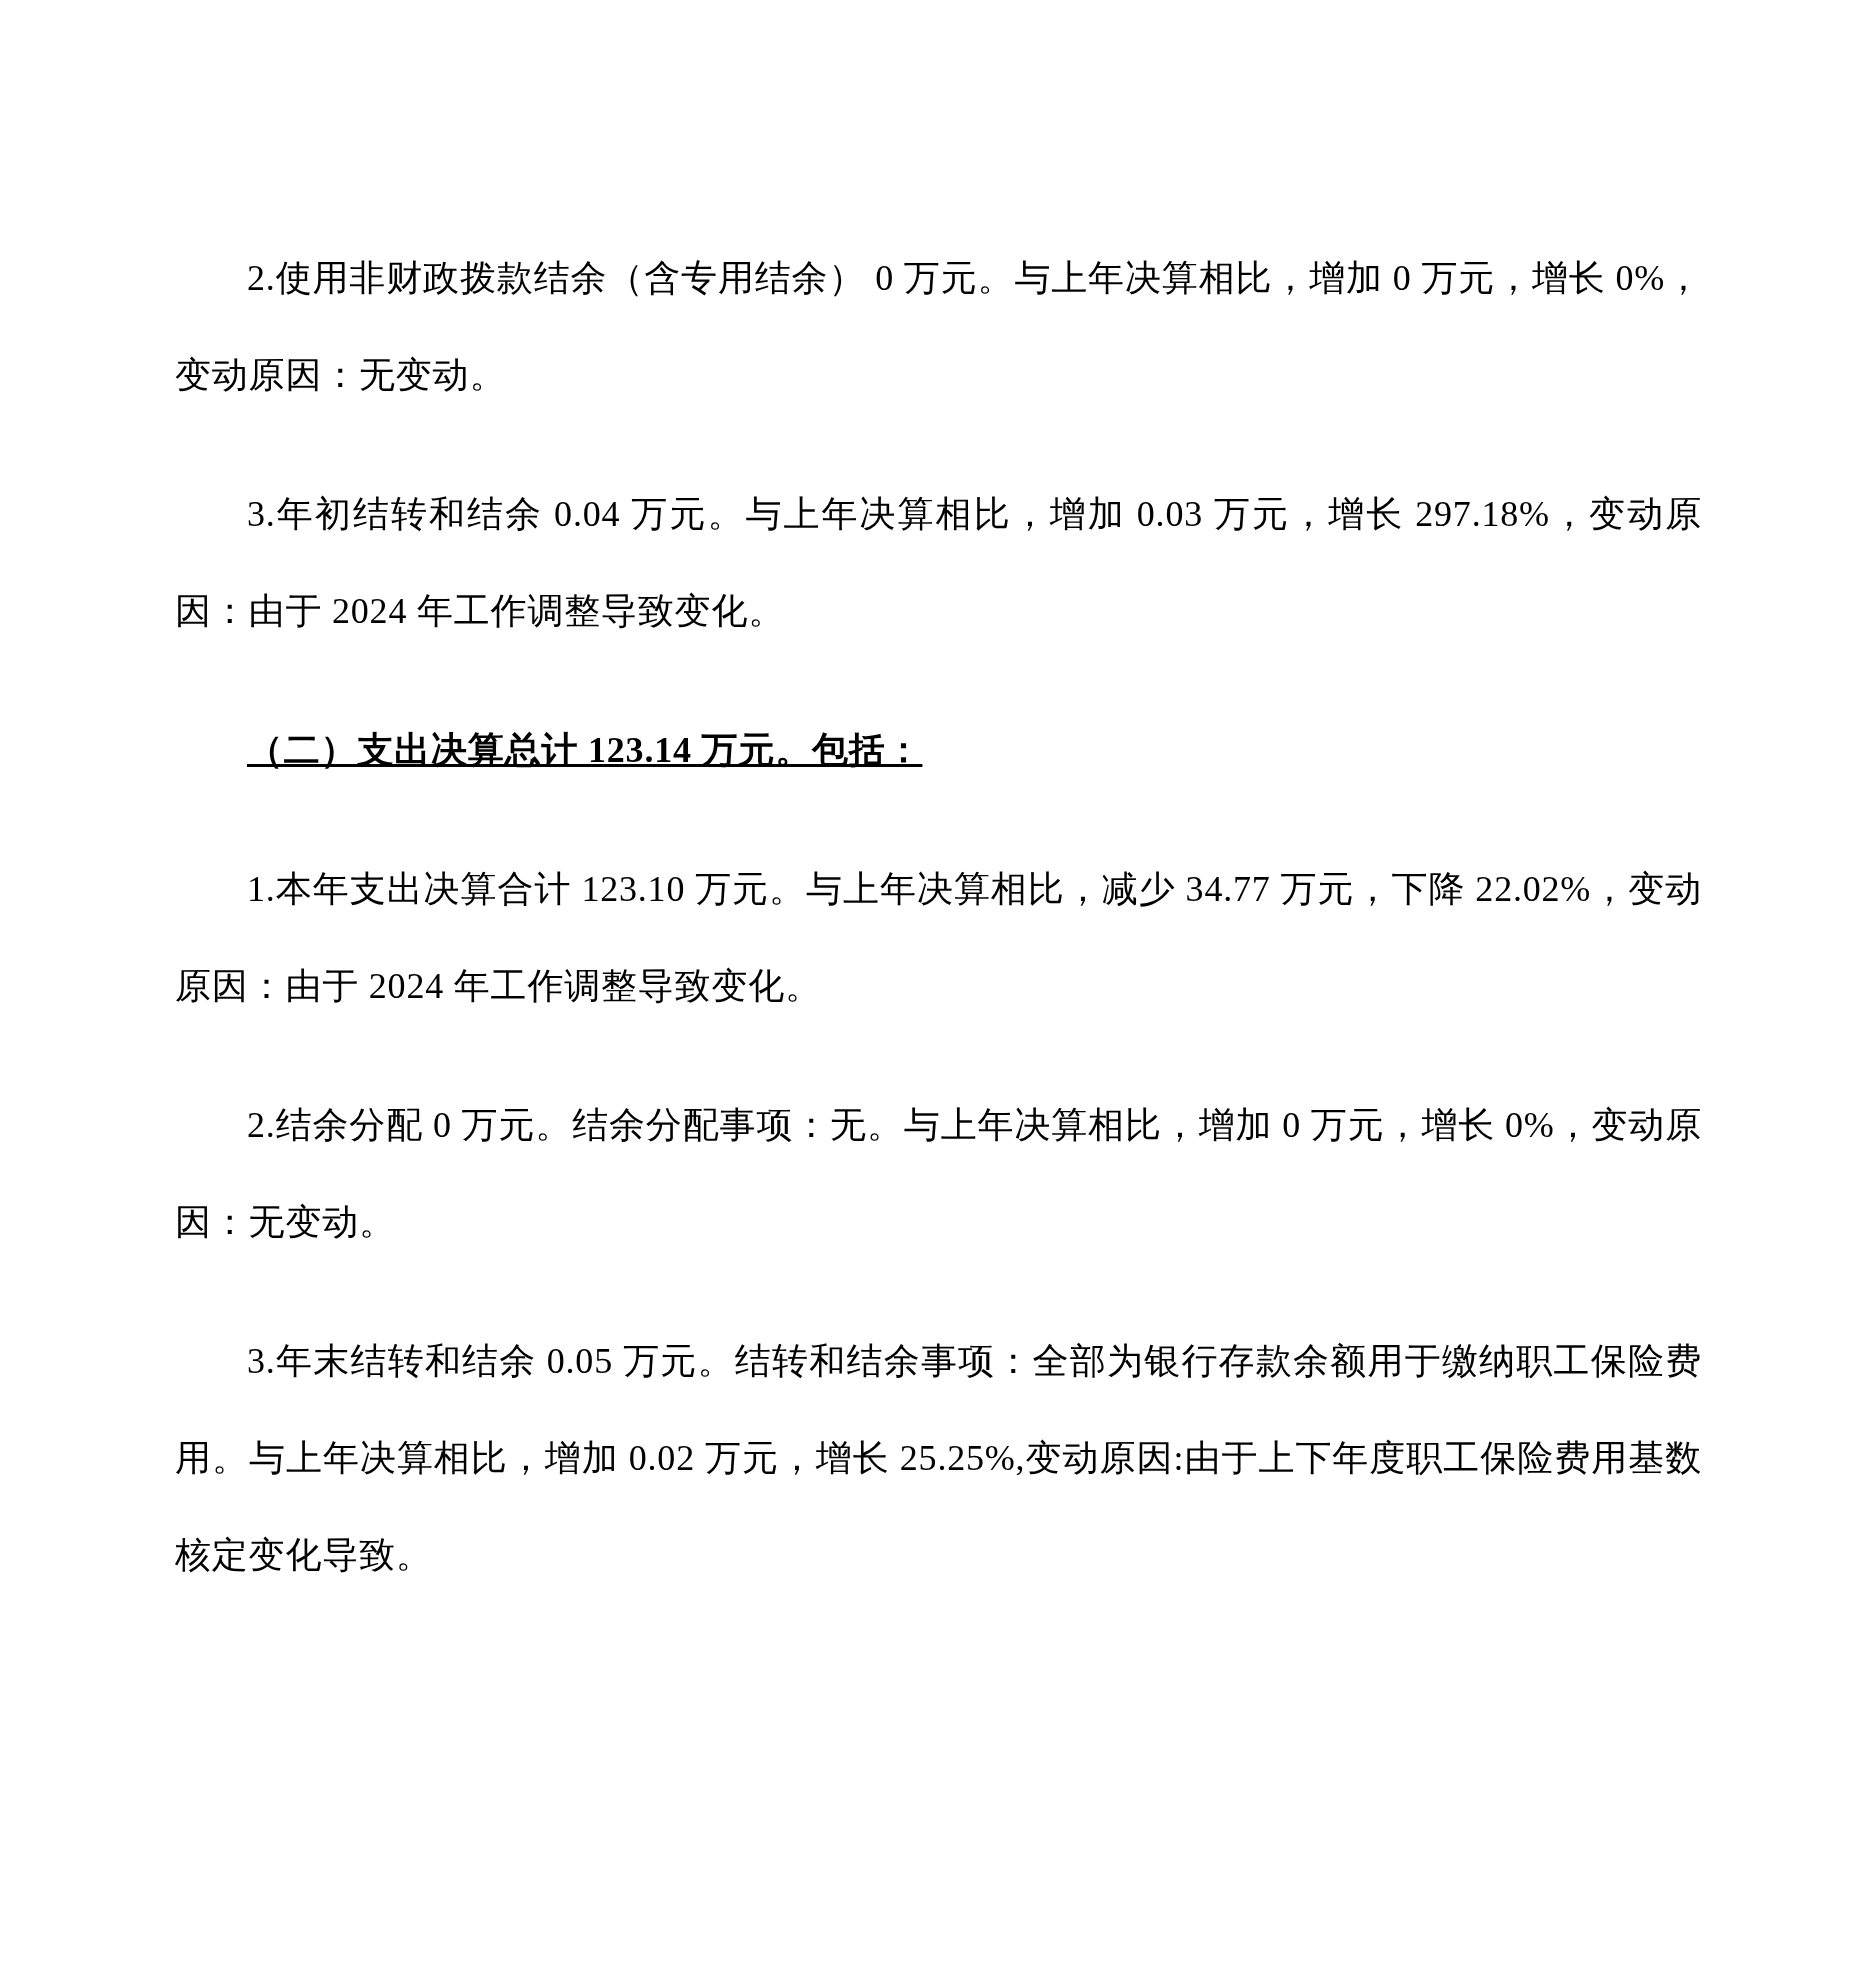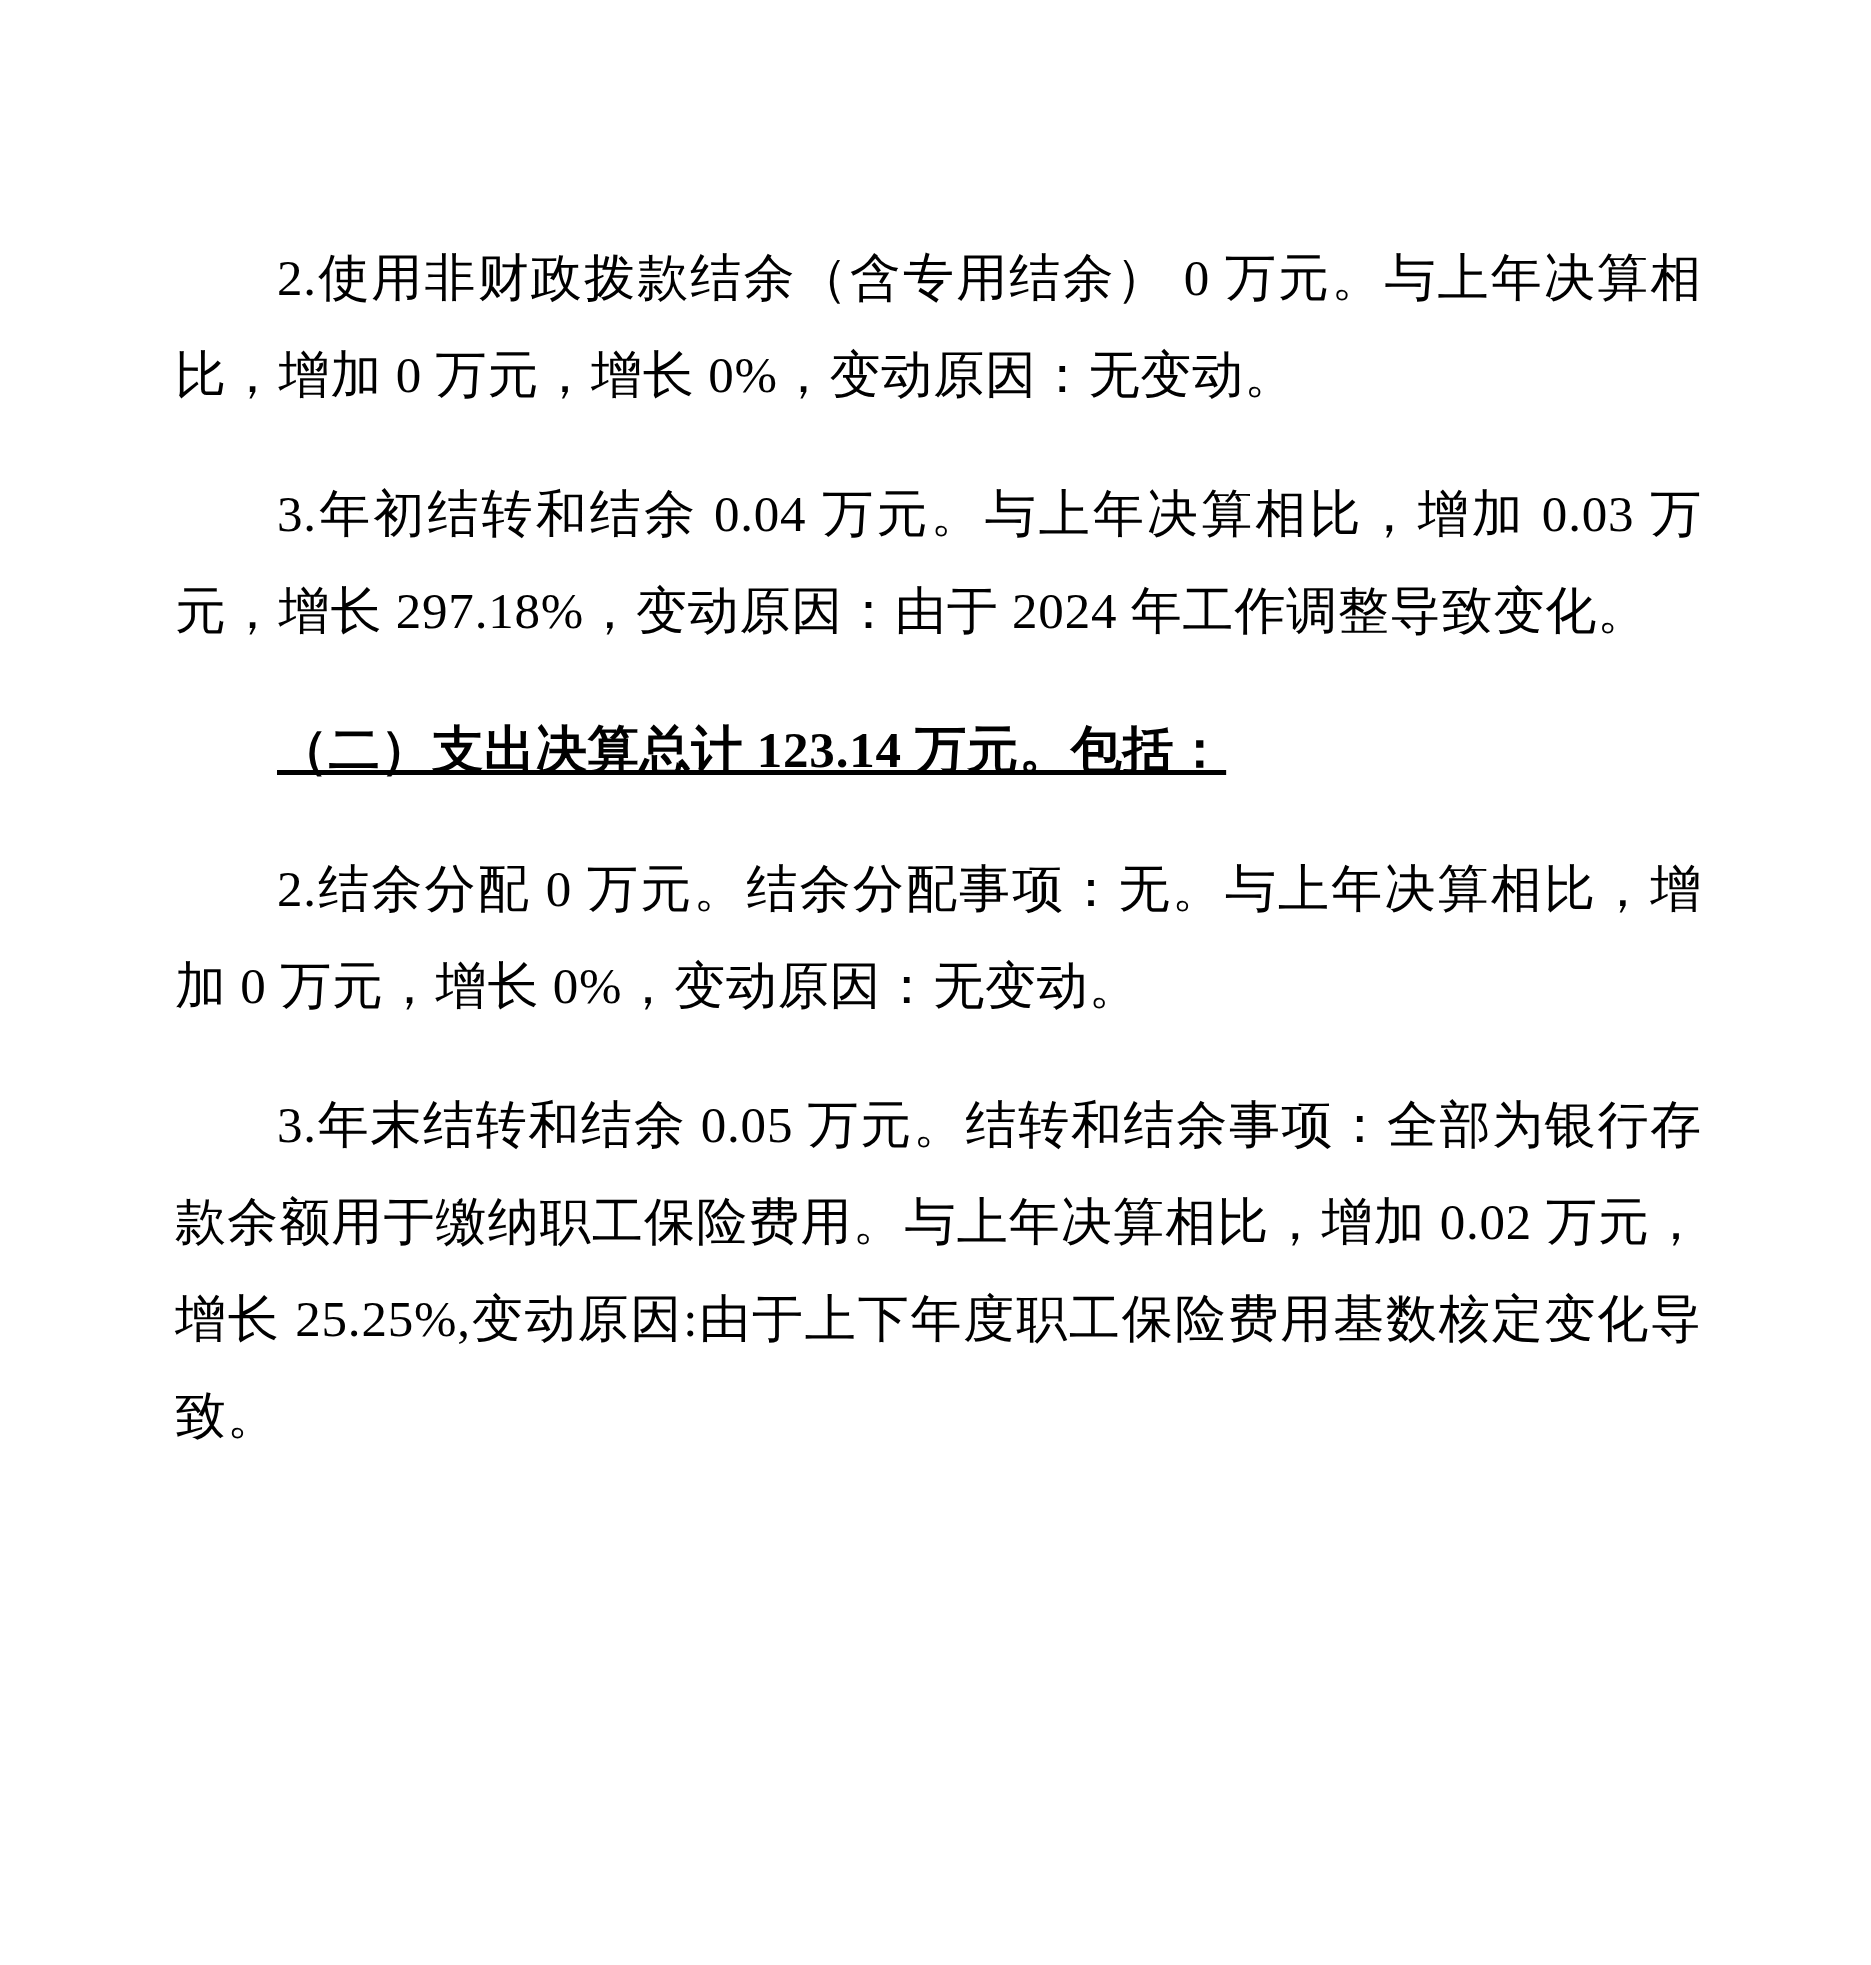--- a/index.html
+++ b/index.html
@@ -19,38 +19,39 @@
   .doc-body {
     position: absolute;
     top: 0;
     left: 175px;
     width: 1527px;
     padding-top: 230px;
   }
 
   .para {
     margin: 0 0 42px 0;
-    font-size: 51px;
+    font-size: 36px;
     line-height: 97px;
     letter-spacing: 0.8px;
     text-align: justify;
     text-indent: 2em;      
   }
 
   .para.heading {
     font-weight: 700;
     text-decoration: underline;
   }
 </style>
 </head>
 <body>
 
 <div class="page">
   <main class="doc-body" id="doc-body">
       <p class="para body">2.使用非财政拨款结余（含专用结余） 0 万元。与上年决算相比，增加 0 万元，增长 0%，变动原因：无变动。</p>
       <p class="para body">3.年初结转和结余 0.04 万元。与上年决算相比，增加 0.03 万元，增长 297.18%，变动原因：由于 2024 年工作调整导致变化。</p>
       <p class="para heading">（二）支出决算总计 123.14 万元。包括：</p>
+      <p class="para body">1.本年支出决算合计 123.10 万元。与上年决算相比，减少 34.77 万元，下降 22.02%，变动原因：由于 2024 年工作调整导致变化。</p>
       <p class="para body">2.结余分配 0 万元。结余分配事项：无。与上年决算相比，增加 0 万元，增长 0%，变动原因：无变动。</p>
       <p class="para body">3.年末结转和结余 0.05 万元。结转和结余事项：全部为银行存款余额用于缴纳职工保险费用。与上年决算相比，增加 0.02 万元，增长 25.25%,变动原因:由于上下年度职工保险费用基数核定变化导致。</p>
     </main>
 
 </div>
 
 
 </body></html>

